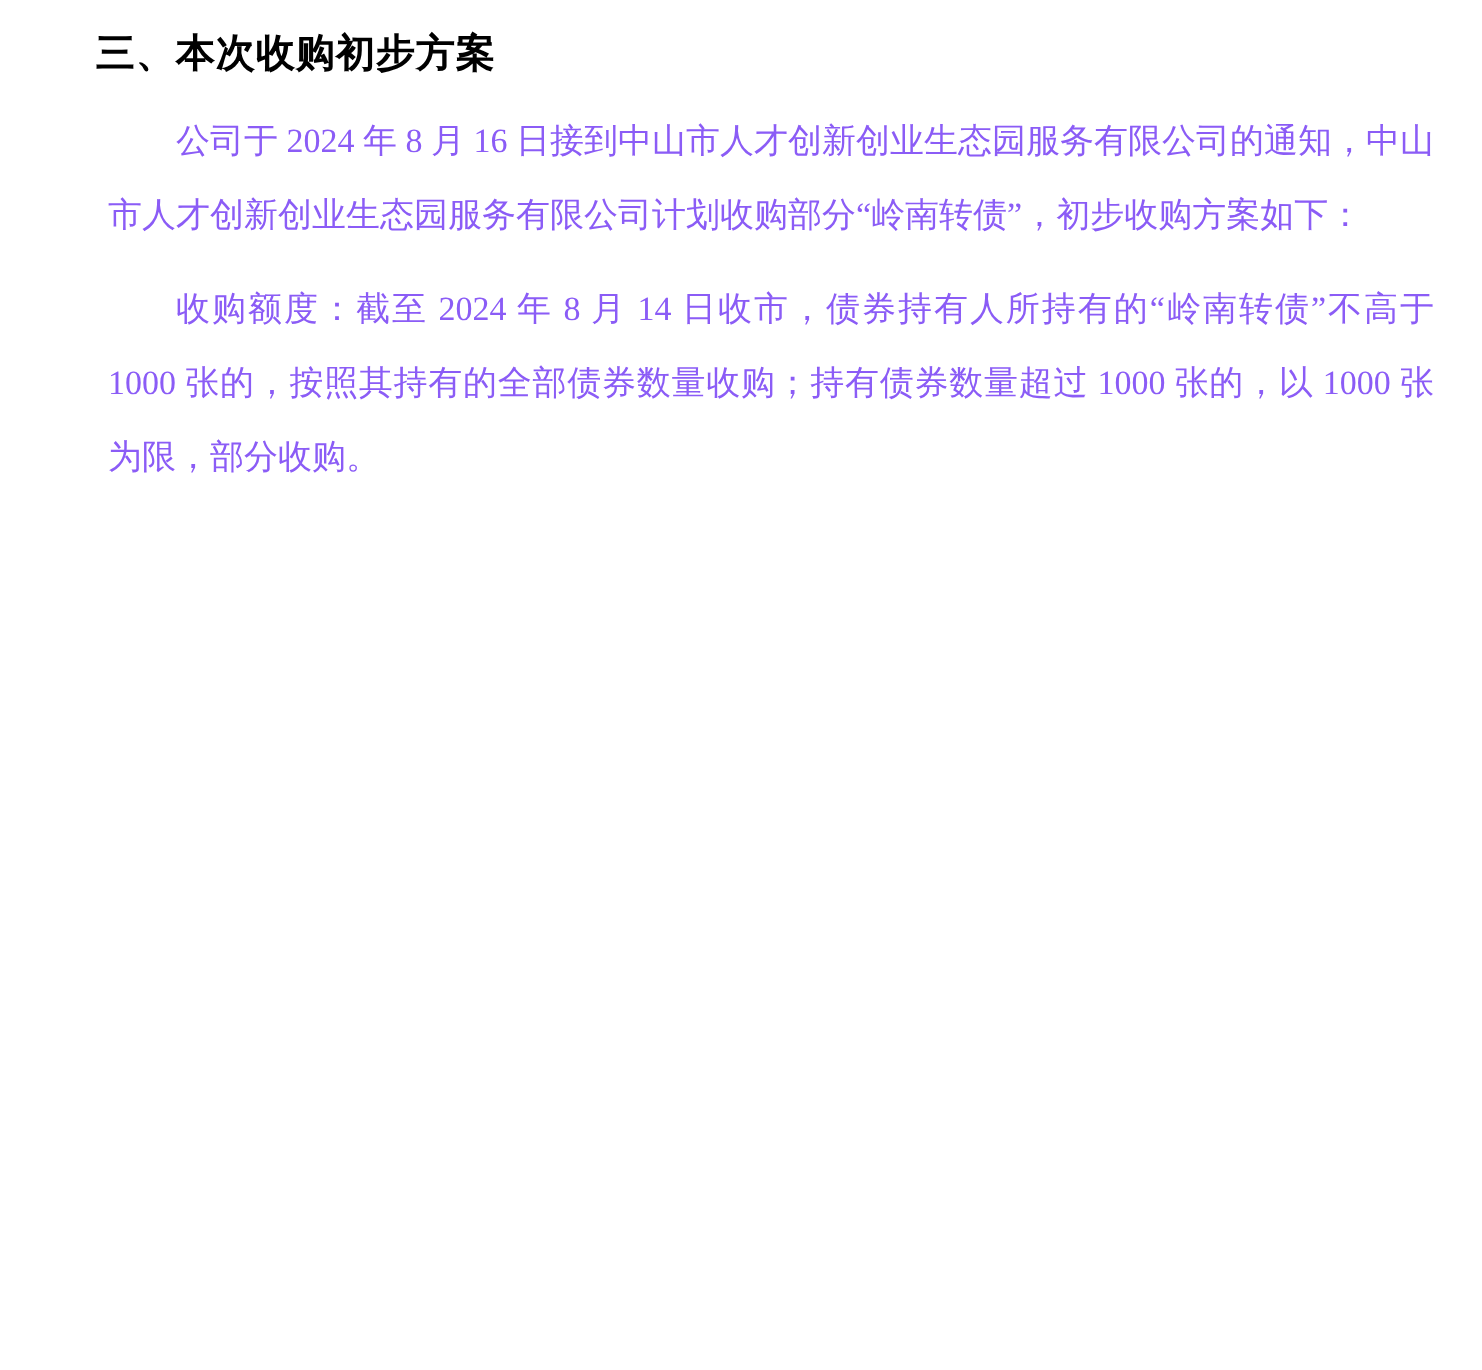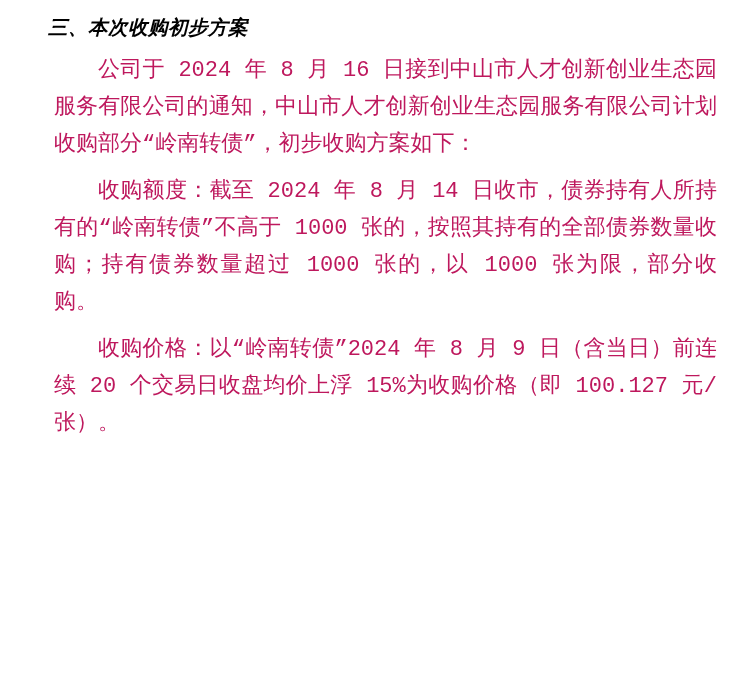--- a/index.html
+++ b/index.html
@@ -22,45 +22,42 @@
     background: #ffffff;
   }
   .section-heading {
     font-family: "Liberation Sans", "DejaVu Sans", sans-serif;
     font-weight: bold;
     font-size: 19.5px;
     line-height: 30px;
     margin: 6px 0 10px 34px;
     letter-spacing: 0.5px;
     color: #000000;
-    font-style: italic;
   }
   .para {
-    font-size: 22px;
+    font-size: 17px;
     line-height: 37px;
     text-align: justify;
     text-justify: inter-ideograph;
     text-indent: 2em;
     margin: 0 0 10px 0;
     padding: 0 10px 0 40px;
-    color: #be185d;
-    font-family: Liberation Mono, monospace;
+    color: #8b5cf6;
   }
   .para:last-child {
     margin-bottom: 0;
   }
 </style>
 </head>
 <body>
 
 <div class="page">
 
   <h2 class="section-heading">三、本次收购初步方案</h2>
 
   <p class="para">公司于 2024 年 8 月 16 日接到中山市人才创新创业生态园服务有限公司的通知，中山市人才创新创业生态园服务有限公司计划收购部分“岭南转债”，初步收购方案如下：</p>
 
 
   <p class="para">收购额度：截至 2024 年 8 月 14 日收市，债券持有人所持有的“岭南转债”不高于 1000 张的，按照其持有的全部债券数量收购；持有债券数量超过 1000 张的，以 1000 张为限，部分收购。</p>
 
-  <p class="para">收购价格：以“岭南转债”2024 年 8 月 9 日（含当日）前连续 20 个交易日收盘均价上浮 15%为收购价格（即 100.127 元/张）。</p>
 
 
 </div>
 
 </body></html>

